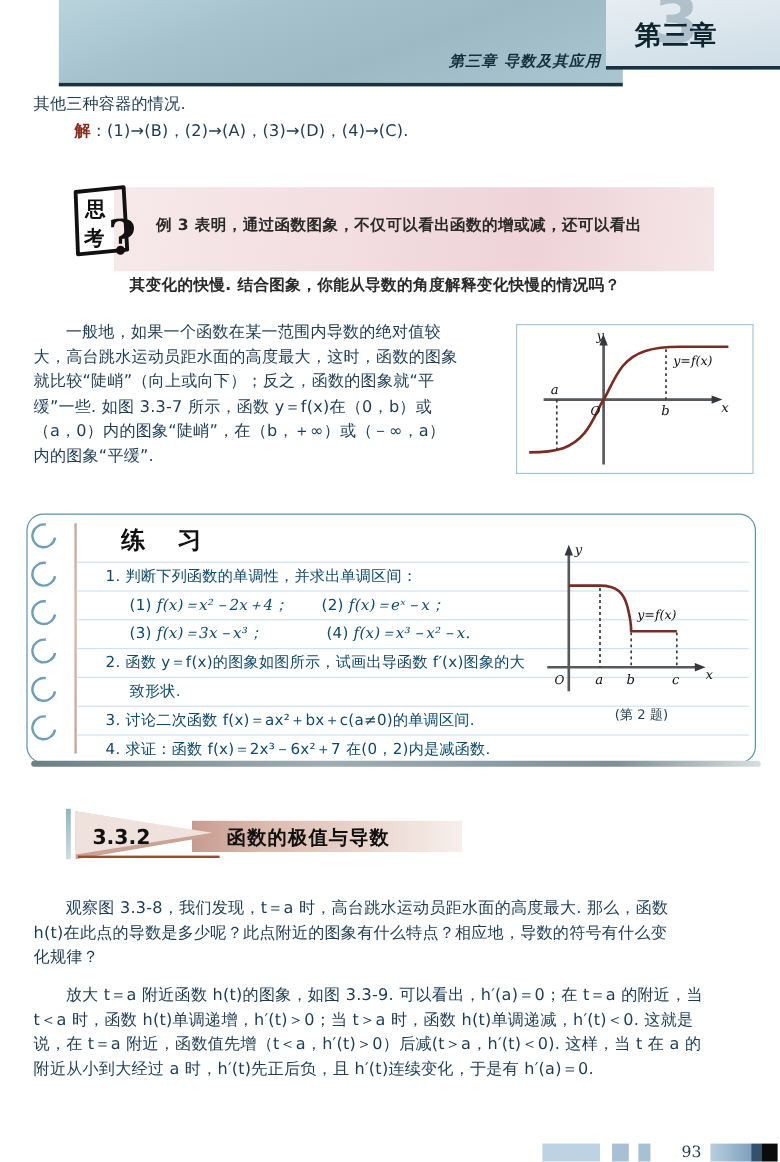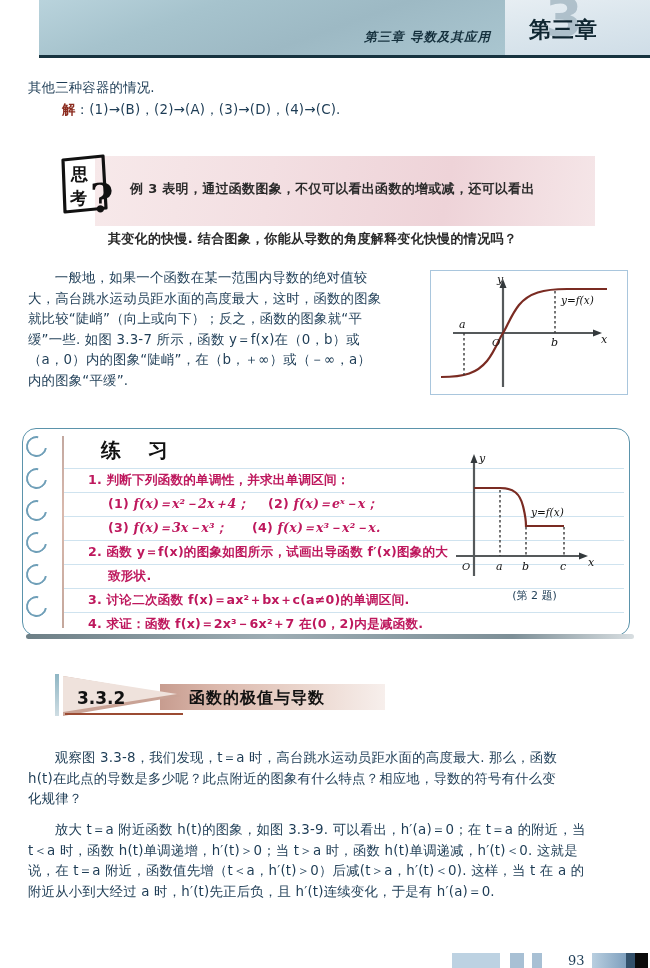--- a/index.html
+++ b/index.html
@@ -14,21 +14,21 @@
     color: #1b3a52;
     overflow: hidden;
   }
 
   
   .header {
     position: absolute;
     left: 35px; top: 0px; width: 615px; height: 62px;
   }
   .header-left {
-    position: absolute; left: 4px; top: 0; width: 470px; height: 58px;
+    position: absolute; left: 14px; top: 0; width: 470px; height: 72px;
     background: linear-gradient(160deg,#b9d3dc 0%, #a6c3cd 30%, #9db9c4 60%, #aac6d0 100%);
     border-bottom: 3px solid #17333f;
   }
   .header-right {
     position: absolute; left: 470px; top: 0; width: 145px; height: 58px;
     background: linear-gradient(170deg,#e7eef3 0%, #dbe6ed 45%, #cfdde7 100%);
     border-bottom: 3px solid #17333f;
   }
   .header-title {
     position: absolute; right: 18px; bottom: 9px;
@@ -109,21 +109,21 @@
   }
   .rule {
     position: absolute; left: 64px; width: 560px; height: 1px;
     background: #cfe3ef;
   }
   .ex-title {
     position: absolute; left: 75px; top: 437px;
     font-size: 20px; font-weight: bold; color: #111; letter-spacing: 10px; margin-left: 26px;
   }
   .ex-item {
-    position: absolute; font-size: 12.6px; color: #be185d; font-weight: bold;
+    position: absolute; font-size: 12.6px; color: #0c4a6e; font-weight: normal;
     letter-spacing: .2px; white-space: nowrap;
   }
 
   
   .sec {
     position: absolute; left: 55px; top: 672px; width: 300px; height: 46px;
   }
   .sec-bar {
     position: absolute; left: 105px; top: 12px; width: 225px; height: 26px;
     background: linear-gradient(90deg,#c79c8f 0%, #dbb8ac 25%, #e9d3ca 60%, #f7efec 100%);
@@ -271,21 +271,21 @@
 </div>
 <div class="ex-item" style="left:268px; top:496px;">
   <span>(2)</span>
   <span class="it">f(x)＝eˣ－x；</span>
 </div>
 
 <div class="ex-item" style="left:108px; top:520px;">
   <span>(3)</span>
   <span class="it">f(x)＝3x－x³；</span>
 </div>
-<div class="ex-item" style="left:252px; top:520px;">
+<div class="ex-item" style="left:272px; top:520px;">
   <span>(4)</span>
   <span class="it">f(x)＝x³－x²－x.</span>
 </div>
 
 <div class="ex-item" style="left:88px; top:544px;">
   <span>2.</span>
   <span>函数 y＝f(x)的图象如图所示，试画出导函数 f′(x)图象的大</span>
 </div>
 <div class="ex-item" style="left:108px; top:568px;">
   <span>致形状.</span>

